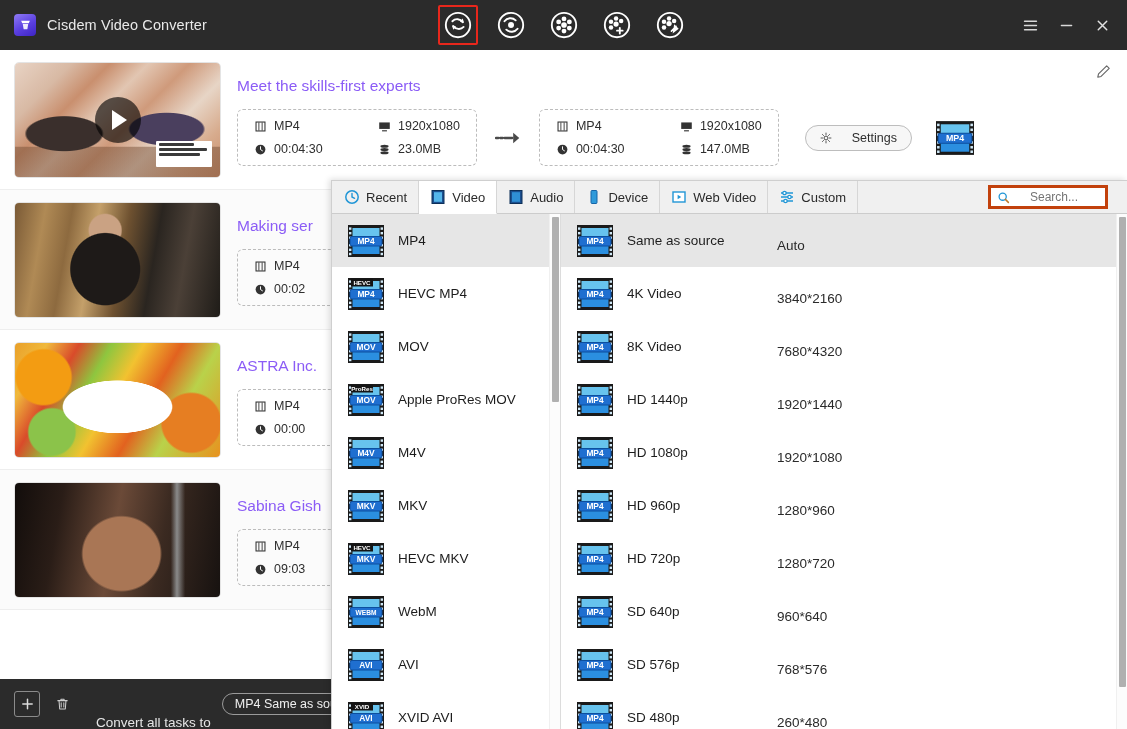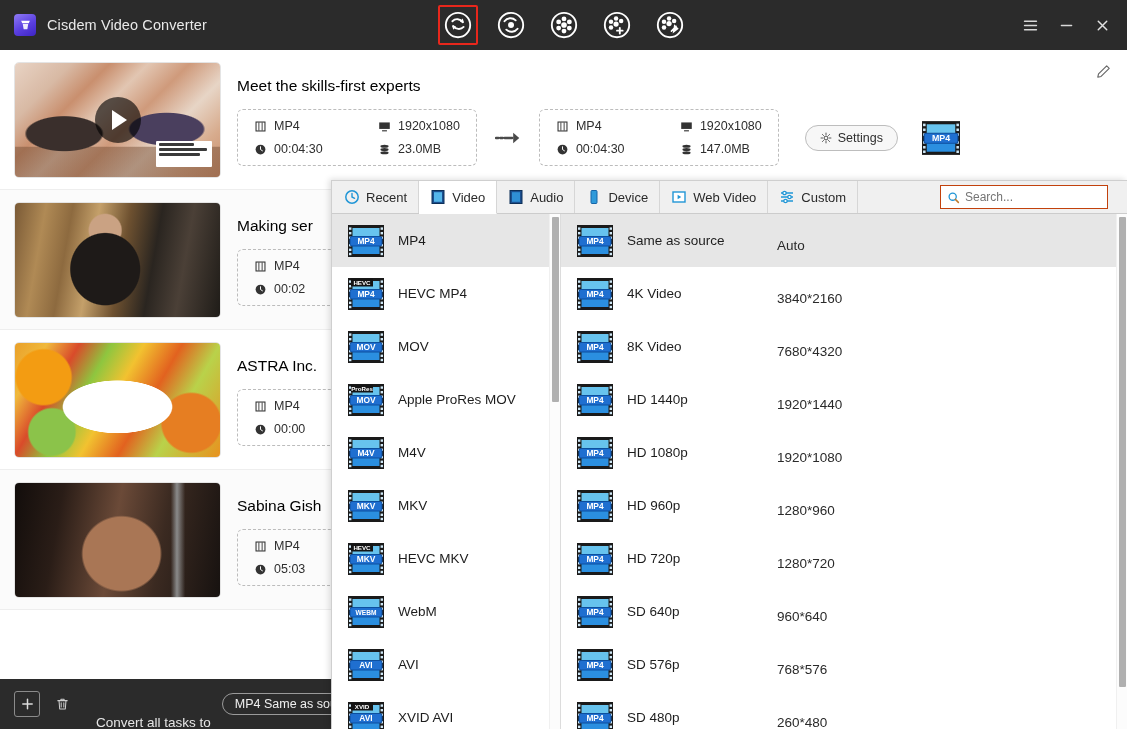--- a/index.html
+++ b/index.html
@@ -75,37 +75,37 @@
     position: absolute; right: 8px; bottom: 10px; width: 56px; height: 26px;
     background: #fff; border-radius: 1px; padding: 2px 3px;
   }
   .cap-box i { display: block; height: 3px; background: #3a3a3a; margin-bottom: 2px; border-radius: 1px; }
   .cap-box i:nth-child(1) { width: 70%; }
   .cap-box i:nth-child(2) { width: 95%; }
   .cap-box i:nth-child(3) { width: 82%; }
 
   .taskinfo { margin-left: 16px; flex: 1; min-width: 0; padding-top: 4px; }
   .task-title {
-    font-size: 15.5px; color: #000000; white-space: nowrap; overflow: hidden;
+    font-size: 15.5px; color: #8b5cf6; white-space: nowrap; overflow: hidden;
     margin-bottom: 14px;
   }
   .meta-row { display: flex; align-items: center; }
   .meta-card {
     border: 1px dashed #bcbcbc; border-radius: 6px; padding: 9px 16px;
     display: flex; gap: 44px; background: transparent;
   }
   .meta-col { display: flex; flex-direction: column; gap: 9px; }
   .meta-item { display: flex; align-items: center; gap: 7px; font-size: 12.5px; color: #2e2e2e; white-space: nowrap; }
   .meta-item svg { width: 13px; height: 13px; flex: none; }
   .meta-val { min-width: 60px; }
   .arrow-mid { width: 62px; display: flex; align-items: center; justify-content: center; }
   .arrow-mid svg { width: 26px; height: 14px; }
   .settings-btn {
     margin-left: 26px; border: 1px solid #bdbdbd; border-radius: 14px;
-    background: #f7f7f7; padding: 5px 14px; display: flex; align-items: center; gap: 6px;
+    background: #f7f7f7; padding: 5px 14px; display: flex; align-items: center; gap: 20px;
     font-size: 12.5px; color: #2e2e2e; white-space: nowrap;
   }
   .settings-btn svg { width: 12px; height: 12px; }
   .fmt-badge { margin-left: 24px; flex: none; }
   .edit-pencil { position: absolute; right: 16px; top: 14px; }
   .edit-pencil svg { width: 15px; height: 15px; }
 
   
   .film {
     position: relative; width: 36px; height: 32px; flex: none;
@@ -142,23 +142,23 @@
   }
   .ftab {
     display: flex; align-items: center; gap: 6px; padding: 0 11px;
     font-size: 13px; color: #2a2a2a; border-right: 1px solid #d6d6d6;
     white-space: nowrap;
   }
   .ftab:first-child { border-left: 1px solid transparent; }
   .ftab.active { background: #ffffff; border-bottom: 1px solid #ffffff; margin-bottom: -1px; }
   .ftab svg, .ftab .tico { width: 16px; height: 16px; flex: none; }
   .searchbox {
-    position: absolute; right: 19px; top: 4px; width: 168px; height: 24px;
-    background: #fff; border: 1px solid #c2410c; display: flex; align-items: center;
-    padding: 0 6px; gap: 5px;
+    position: absolute; right: 19px; top: 4px; width: 120px; height: 24px;
+    background: #fff; border: 3px solid #c2410c; display: flex; align-items: center;
+    padding: 0 6px; gap: 20px;
   }
   .searchbox svg { width: 13px; height: 13px; flex: none; }
   .searchbox input {
     border: none; outline: none; font-size: 12px; color: #8a8a8a;
     font-family: "Liberation Sans", sans-serif; width: 100%; background: transparent;
   }
   .fmt-body { flex: 1; display: flex; min-height: 0; }
 
   .col-left {
     width: 229px; flex: none; border-right: 1px solid #dcdcdc;
@@ -500,21 +500,21 @@
                     <rect x="2.5" y="2.5" width="11" height="11" fill="none" stroke="#333" stroke-width="1.3"></rect>
                     <path d="M6 3v10M10 3v10" stroke="#333" stroke-width="1.1"></path>
                   </svg>
                 <span class="meta-val">MP4</span>
               </div>
               <div class="meta-item">
                 <svg viewBox="0 0 16 16">
                     <circle cx="8" cy="8" r="6" fill="#333"></circle>
                     <path d="M8 4.6V8l2.4 1.6" stroke="#fff" stroke-width="1.2" fill="none" stroke-linecap="round"></path>
                   </svg>
-                <span class="meta-val">05:03</span>
+                <span class="meta-val">09:03</span>
               </div>
             </div>
             <div class="meta-col">
                 <div class="meta-item">&nbsp;</div>
                 <div class="meta-item">&nbsp;</div>
               </div>
           </div>
         </div>
       </div>
     </div>

